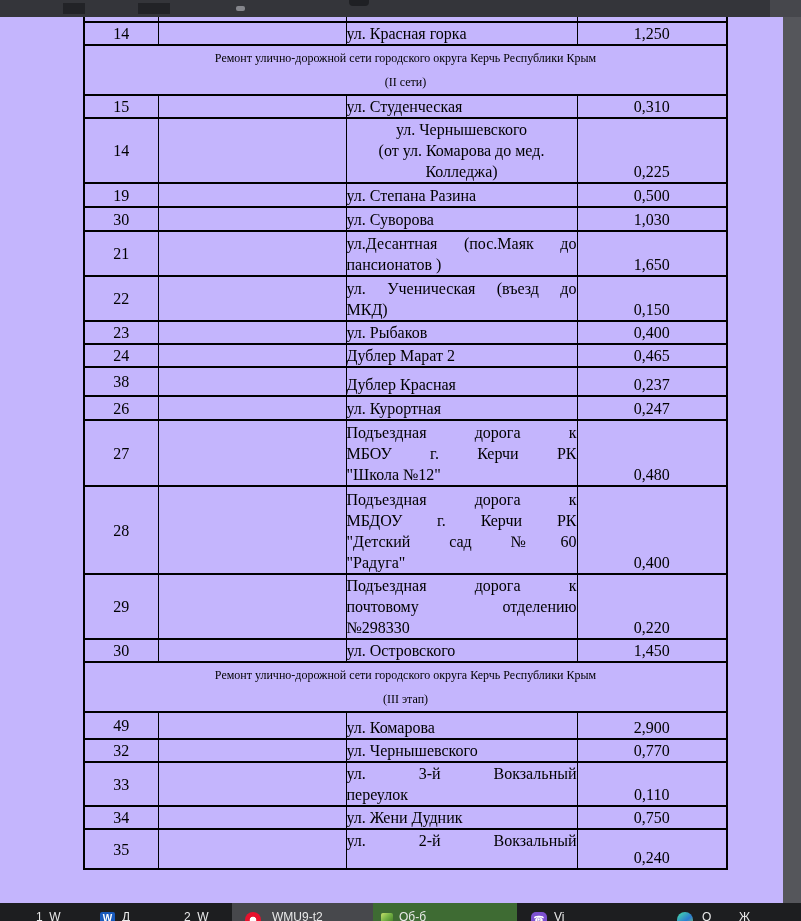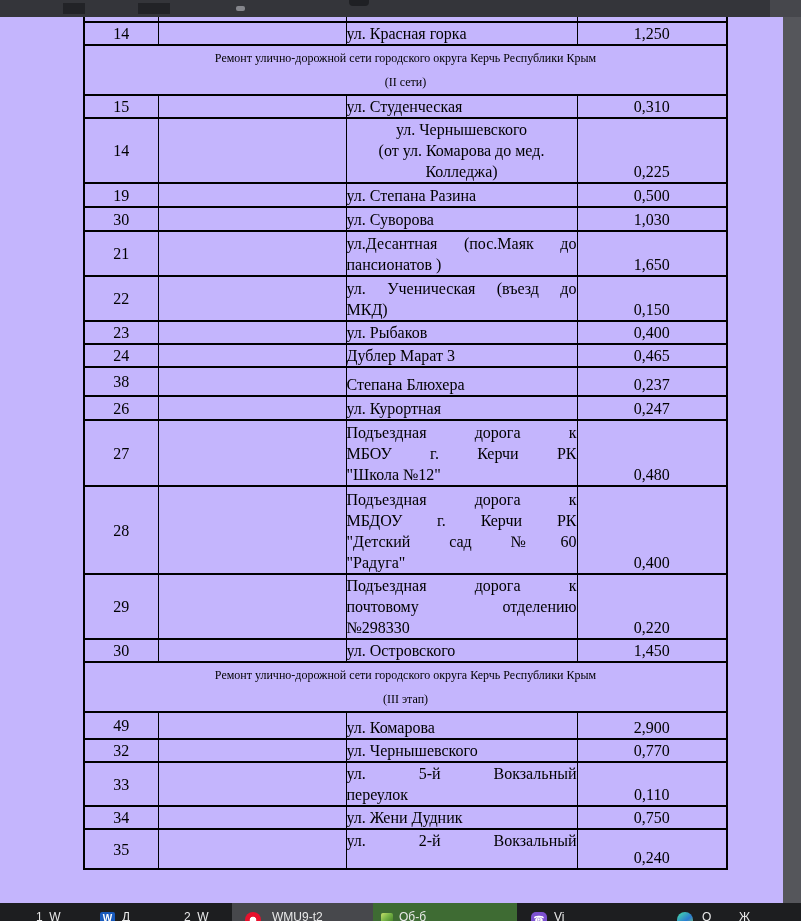--- a/index.html
+++ b/index.html
@@ -163,30 +163,30 @@
       <td class="street">
             <div class="line left">ул. Рыбаков</div>
           </td>
       <td class="val">0,400</td>
     </tr>
 
     <tr style="height:23px">
       <td class="num">24</td>
       <td></td>
       <td class="street">
-            <div class="line left">Дублер Марат 3</div>
+            <div class="line left">Дублер Марат 2</div>
           </td>
       <td class="val">0,465</td>
     </tr>
 
     <tr style="height:29px">
       <td class="num">38</td>
       <td></td>
       <td class="street">
-            <div class="line left">Степана Блюхера</div>
+            <div class="line left">Дублер Красная</div>
           </td>
       <td class="val">0,237</td>
     </tr>
 
     <tr style="height:24px">
       <td class="num">26</td>
       <td></td>
       <td class="street">
             <div class="line left">ул. Курортная</div>
           </td>
@@ -258,21 +258,21 @@
       <td class="street">
             <div class="line left">ул. Чернышевского</div>
           </td>
       <td class="val">0,770</td>
     </tr>
 
     <tr style="height:44px">
       <td class="num">33</td>
       <td></td>
       <td class="street">
-        <div class="line just">ул. 5-й Вокзальный</div>
+        <div class="line just">ул. 3-й Вокзальный</div>
         <div class="line left">переулок</div>
       </td>
       <td class="val">0,110</td>
     </tr>
 
     <tr style="height:23px">
       <td class="num">34</td>
       <td></td>
       <td class="street">
             <div class="line left">ул. Жени Дудник</div>

